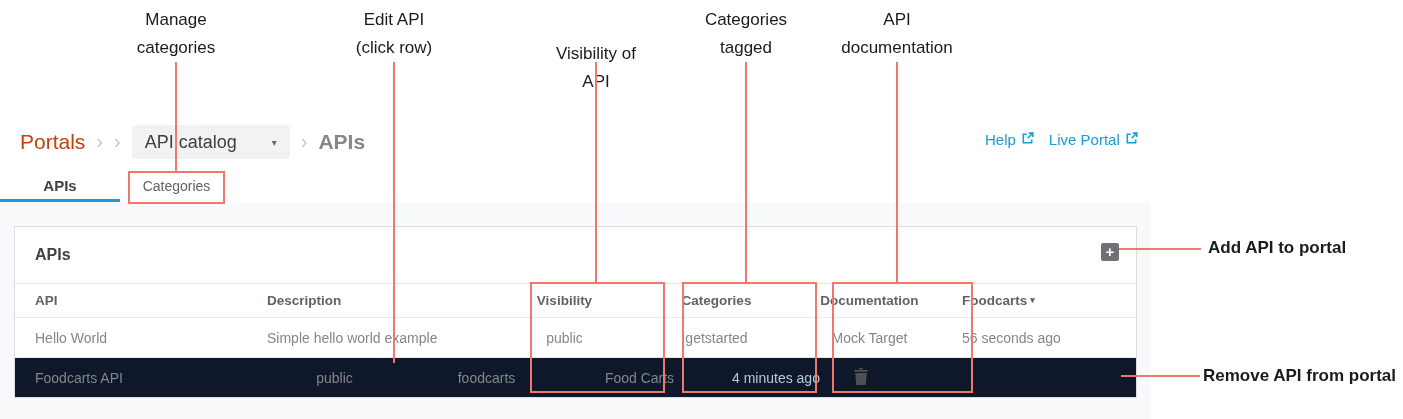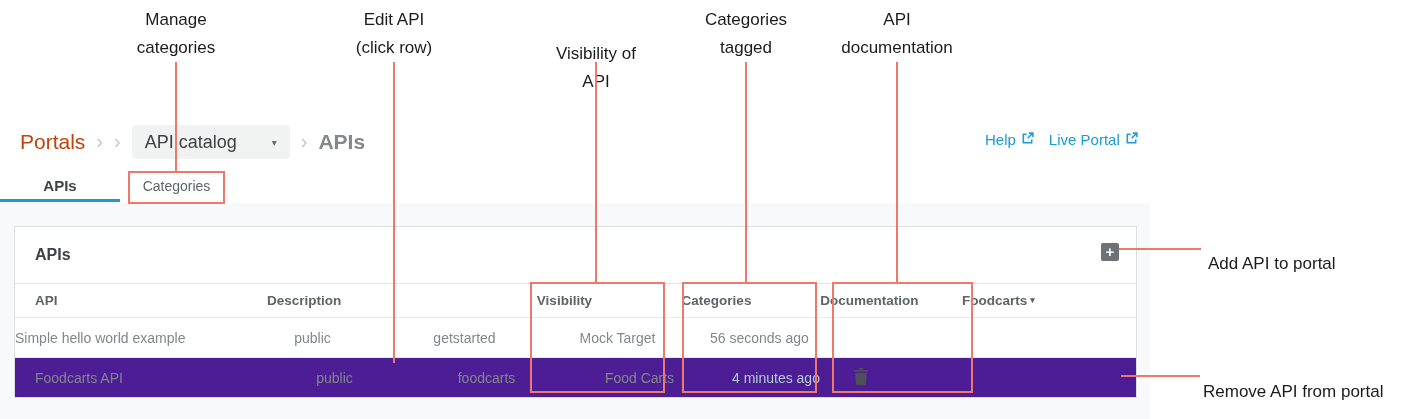--- a/index.html
+++ b/index.html
@@ -45,37 +45,37 @@
     border:1px solid #dcdfe1; }
   .panel-header { position:relative; height:56px; display:flex; align-items:center; padding-left:20px; }
   .panel-title { font-size:16px; font-weight:bold; color:#3e4144; }
   .add-btn { position:absolute; right:17px; top:16px; width:18px; height:18px;
     background:#6f7275; border-radius:2px; color:#ffffff; font-size:15px; font-weight:bold;
     line-height:17px; text-align:center; cursor:pointer; }
 
   .trow { display:flex; align-items:center; }
   .thead { height:34px; border-top:1px solid #e3e5e7; font-size:13.5px; font-weight:bold; color:#5f6368; }
   .tbody-row { height:40px; font-size:14px; color:#82878b; border-top:1px solid #e8eaed; }
-  .row-highlight { background:#4c1d95; }
+  .row-highlight { background:#0f172a; }
 
   .c-api  { width:252px; padding-left:20px; }
   .c-desc { width:230px; }
   .c-vis  { width:135px; text-align:center; }
   .c-cat  { width:135px; margin-left:17px; text-align:center; }
   .c-doc  { width:141px; margin-left:15px; text-align:center; }
   .c-mod  { width:122px; margin-left:22px; }
   .c-trash{ width:30px; display:flex; align-items:center; }
   .sort-caret { font-size:9px; color:#5f6368; margin-left:3px; vertical-align:2px; }
   .mod-faded { color:#b3ccda; }
   .trash-btn { cursor:pointer; display:inline-flex; }
 
   
   .ann-label { font-size:17px; font-weight:500; color:#1b1b1b; text-align:center;
     line-height:28px; transform:translateX(-50%); white-space:nowrap; }
-  .ann-side-label { font-size:17px; font-weight:400; color:#1b1b1b; white-space:nowrap;margin-top:16px; }
+  .ann-side-label { font-size:17px; font-weight:700; color:#1b1b1b; white-space:nowrap; }
   .red-vline { width:2px; background:#f0776c; }
   .red-hline { height:2px; background:#f0776c; }
   .red-box { border:2px solid #f0776c; background:transparent; }
 </style>
 </head>
 <body>
 
 <div class="abs content-bg"></div>
 
 <div class="abs breadcrumb">
@@ -126,20 +126,21 @@
   <div class="trow thead">
     <span class="c-api">API</span>
     <span class="c-desc">Description</span>
     <span class="c-vis">Visibility</span>
     <span class="c-cat">Categories</span>
     <span class="c-doc">Documentation</span>
     <span class="c-mod"><span>Foodcarts</span><span class="sort-caret">▾</span></span>
   </div>
 
   <div class="trow tbody-row">
+    <span class="c-api">Hello World</span>
     <span class="c-desc">Simple hello world example</span>
     <span class="c-vis">public</span>
     <span class="c-cat">getstarted</span>
     <span class="c-doc">Mock Target</span>
     <span class="c-mod">56 seconds ago</span>
     <span class="c-trash"></span>
   </div>
 
   <div class="trow tbody-row row-highlight">
     <span class="c-api">Foodcarts API</span>

